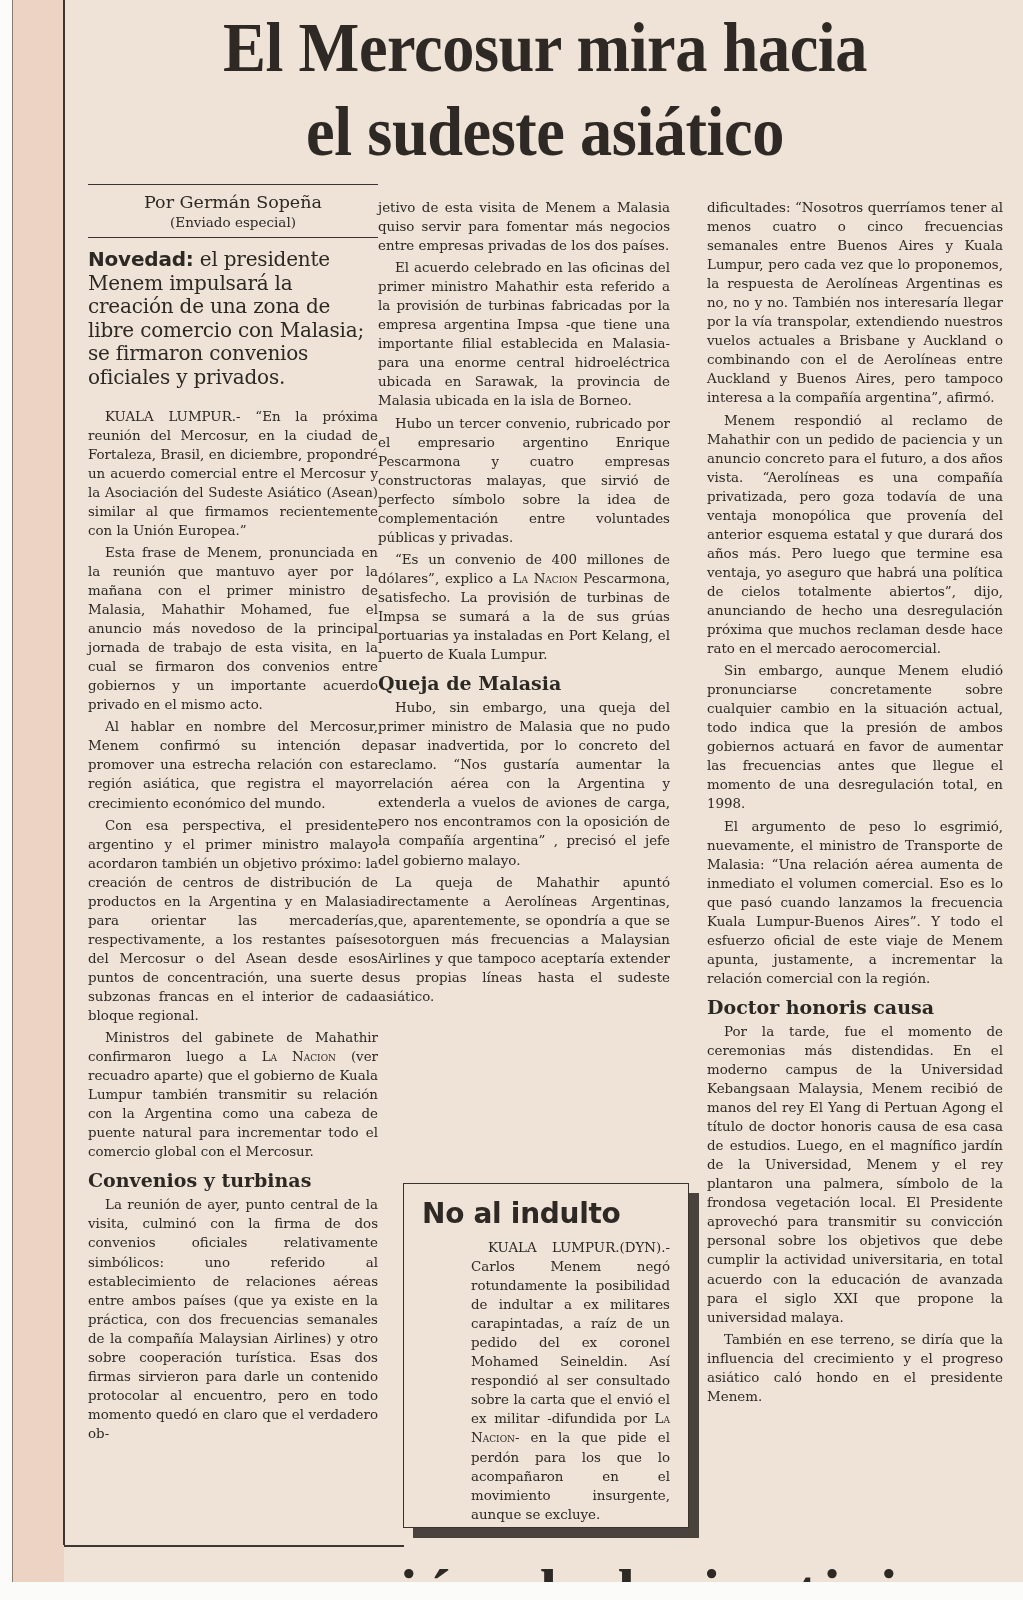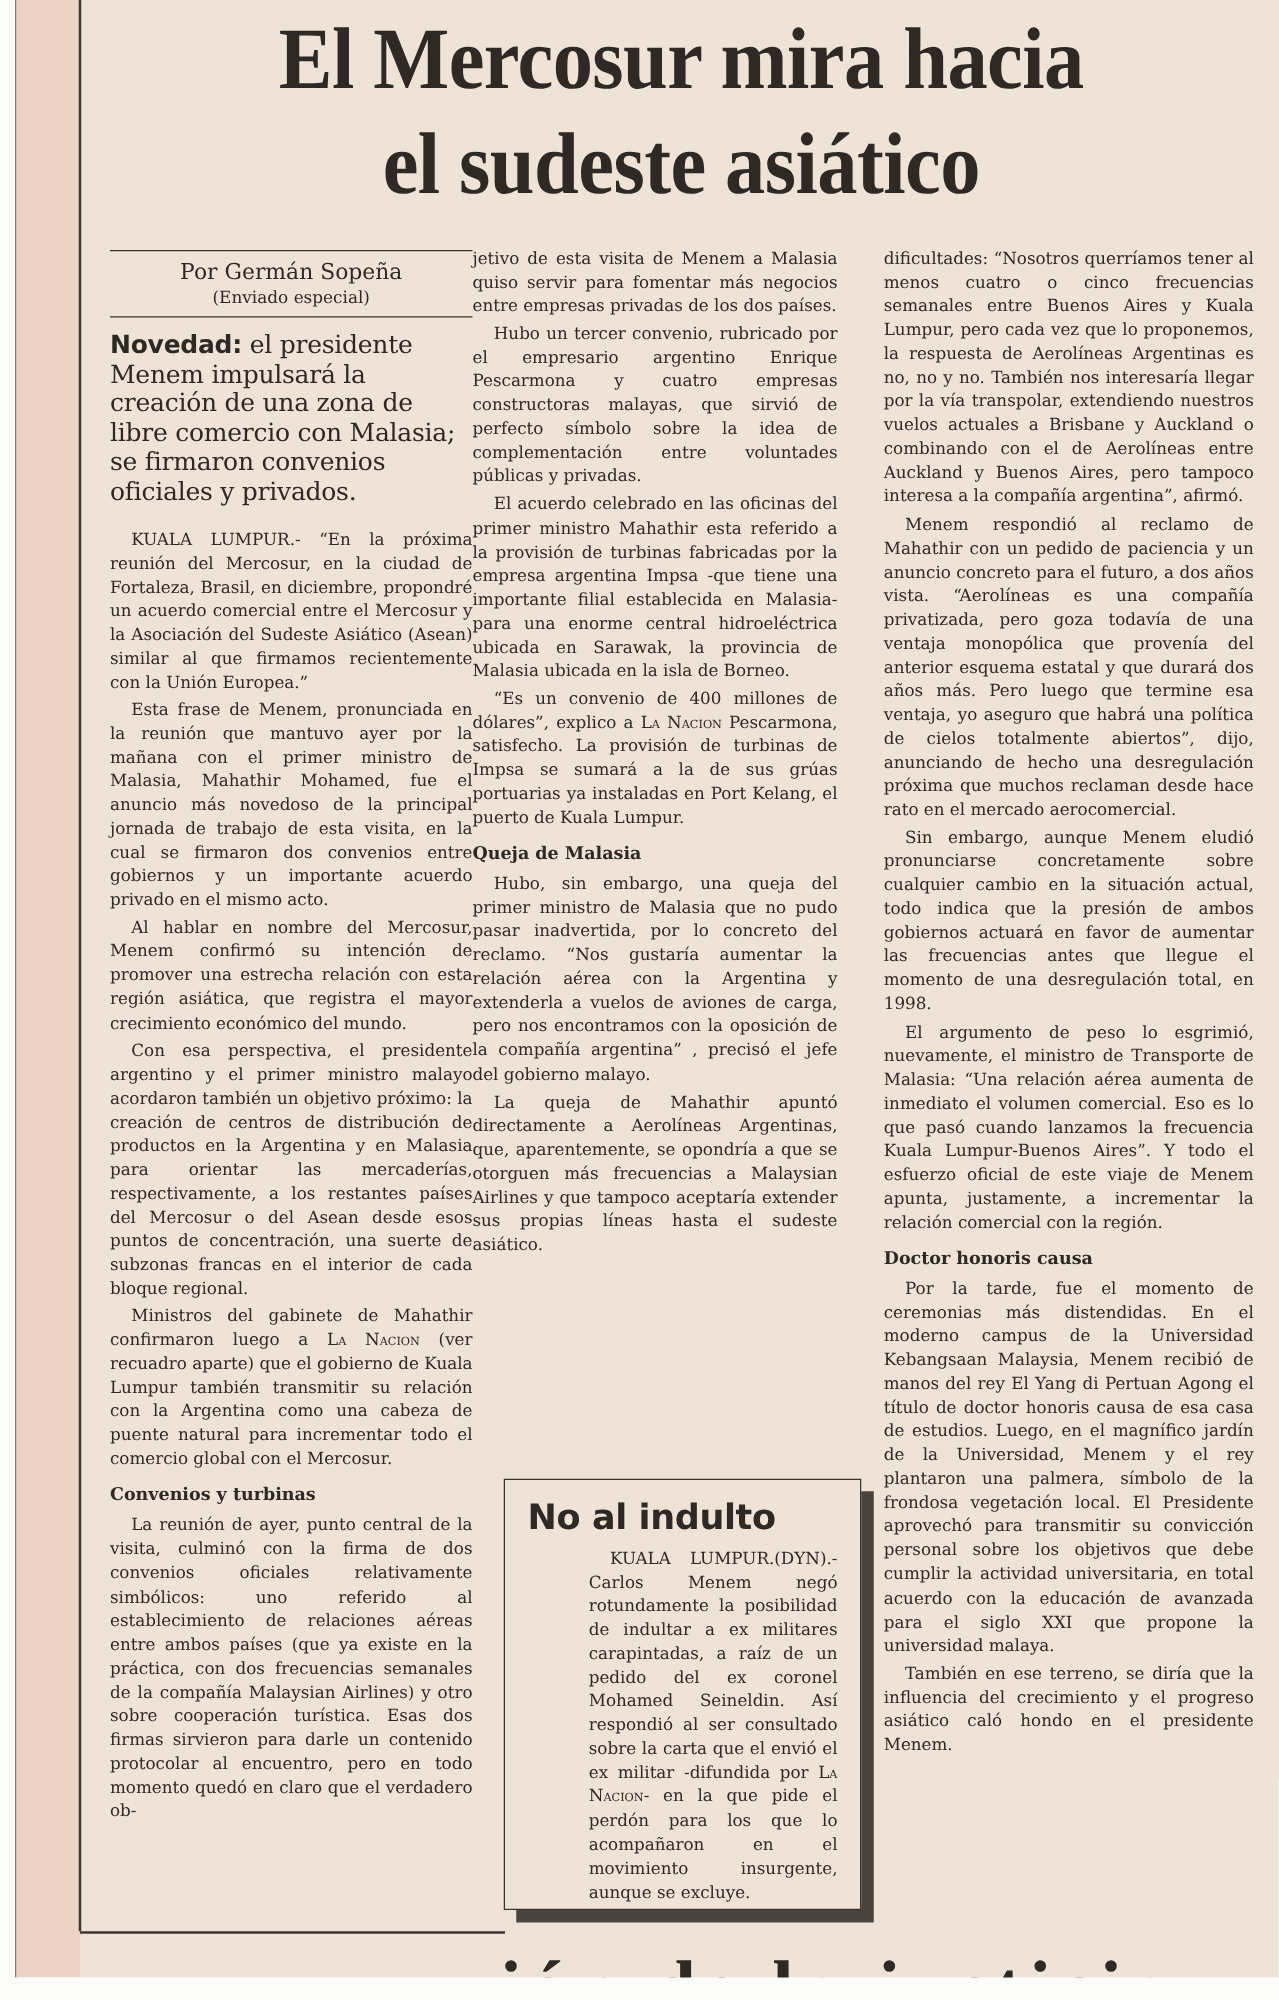--- a/index.html
+++ b/index.html
@@ -33,35 +33,35 @@
       font-family: "Liberation Serif", serif; font-weight: bold; color: #2e2925;
       font-size: 70px; line-height: 84px; letter-spacing: -0.5px;
       transform: scaleX(0.92); transform-origin: center top;
     }
 
     .col {
       position: absolute; top: 198px;
       font-family: "DejaVu Serif", serif; font-size: 13.4px; line-height: 19.05px;
       color: #2c2824; text-align: justify; hyphens: manual;
     }
-    .col1 { left: 88px; width: 290px; top: 200px; }
+    .col1 { left: 88px; width: 290px; top: 184px; }
     .col2 { left: 378px; width: 292px; top: 198px; }
     .col3 { left: 707px; width: 296px; top: 198px; }
 
     .byline-box { border-top: 1.5px solid #3a332e; border-bottom: 1.5px solid #3a332e; text-align: center; padding: 6px 0 6px; margin-bottom: 10px; }
     .byline-name { font-family: "DejaVu Serif", serif; font-size: 17.5px; line-height: 22px; }
     .byline-role { font-family: "DejaVu Serif", serif; font-size: 13.5px; line-height: 18px; }
 
     .lead { font-family: "DejaVu Serif", serif; font-size: 20px; line-height: 23.6px; text-align: left; margin-bottom: 17px; letter-spacing: -0.2px; }
     .lead-kicker { font-family: "DejaVu Sans", sans-serif; font-weight: bold; }
 
     p.para { text-indent: 17px; margin-bottom: 3px; }
     p.para.first { text-indent: 17px; }
     .smallcaps { font-variant: small-caps; }
-    h3.subhead { font-family: "DejaVu Serif", serif; font-weight: bold; font-size: 14px; line-height: 19px; margin: 10px 0 5px; text-align: left; }
+    h3.subhead { font-family: "DejaVu Serif", serif; font-weight: bold; font-size: 19px; line-height: 19px; margin: 10px 0 5px; text-align: left; }
 
     .sidebar-box {
       position: absolute; left: 403px; top: 1183px; width: 286px; height: 345px;
       border: 1.5px solid #3a332e; background: #efe2d6;
       box-shadow: 10px 10px 0 #4a423c;
       padding: 10px 18px 12px 22px;
     }
     .sidebar-title {
       font-family: "DejaVu Sans", sans-serif; font-weight: bold; font-size: 28px; line-height: 36px; color: #2e2925; margin: 2px 0 6px -4px; letter-spacing: -0.3px;
     }
@@ -92,22 +92,22 @@
   <p class="para">Esta frase de Menem, pronunciada en la reunión que mantuvo ayer por la mañana con el primer ministro de Malasia, Mahathir Mohamed, fue el anuncio más novedoso de la principal jornada de trabajo de esta visita, en la cual se firmaron dos convenios entre gobiernos y un importante acuerdo privado en el mismo acto.</p>
   <p class="para">Al hablar en nombre del Mercosur, Menem confirmó su intención de promover una estrecha relación con esta región asiática, que registra el mayor crecimiento económico del mundo.</p>
   <p class="para">Con esa perspectiva, el presidente argentino y el primer ministro malayo acordaron también un objetivo próximo: la creación de centros de distribución de productos en la Argentina y en Malasia para orientar las mercaderías, respectivamente, a los restantes países del Mercosur o del Asean desde esos puntos de concentración, una suerte de subzonas francas en el interior de cada bloque regional.</p>
   <p class="para"><span>Ministros del gabinete de Mahathir confirmaron luego a </span><span class="smallcaps">La Nacion</span><span> (ver recuadro aparte) que el gobierno de Kuala Lumpur también transmitir su relación con la Argentina como una cabeza de puente natural para incrementar todo el comercio global con el Mercosur.</span></p>
   <h3 class="subhead">Convenios y turbinas</h3>
   <p class="para">La reunión de ayer, punto central de la visita, culminó con la firma de dos convenios oficiales relativamente simbólicos: uno referido al establecimiento de relaciones aéreas entre ambos países (que ya existe en la práctica, con dos frecuencias semanales de la compañía Malaysian Airlines) y otro sobre cooperación turística. Esas dos firmas sirvieron para darle un contenido protocolar al encuentro, pero en todo momento quedó en claro que el verdadero ob-</p>
 </div>
 
 <div class="col col2">
   <p class="para" style="text-indent:0">jetivo de esta visita de Menem a Malasia quiso servir para fomentar más negocios entre empresas privadas de los dos países.</p>
+  <p class="para">El acuerdo celebrado en las oficinas del primer ministro Mahathir esta referido a la provisión de turbinas fabricadas por la empresa argentina Impsa -que tiene una importante filial establecida en Malasia- para una enorme central hidroeléctrica ubicada en Sarawak, la provincia de Malasia ubicada en la isla de Borneo.</p>
   <p class="para">Hubo un tercer convenio, rubricado por el empresario argentino Enrique Pescarmona y cuatro empresas constructoras malayas, que sirvió de perfecto símbolo sobre la idea de complementación entre voluntades públicas y privadas.</p>
-  <p class="para">El acuerdo celebrado en las oficinas del primer ministro Mahathir esta referido a la provisión de turbinas fabricadas por la empresa argentina Impsa -que tiene una importante filial establecida en Malasia- para una enorme central hidroeléctrica ubicada en Sarawak, la provincia de Malasia ubicada en la isla de Borneo.</p>
   <p class="para"><span>“Es un convenio de 400 millones de dólares”, explico a </span><span class="smallcaps">La Nacion</span><span> Pescarmona, satisfecho. La provisión de turbinas de Impsa se sumará a la de sus grúas portuarias ya instaladas en Port Kelang, el puerto de Kuala Lumpur.</span></p>
   <h3 class="subhead">Queja de Malasia</h3>
   <p class="para">Hubo, sin embargo, una queja del primer ministro de Malasia que no pudo pasar inadvertida, por lo concreto del reclamo. “Nos gustaría aumentar la relación aérea con la Argentina y extenderla a vuelos de aviones de carga, pero nos encontramos con la oposición de la compañía argentina” , precisó el jefe del gobierno malayo.</p>
   <p class="para">La queja de Mahathir apuntó directamente a Aerolíneas Argentinas, que, aparentemente, se opondría a que se otorguen más frecuencias a Malaysian Airlines y que tampoco aceptaría extender sus propias líneas hasta el sudeste asiático.</p>
 </div>
 
 <div class="col col3">
   <p class="para" style="text-indent:0">dificultades: “Nosotros querríamos tener al menos cuatro o cinco frecuencias semanales entre Buenos Aires y Kuala Lumpur, pero cada vez que lo proponemos, la respuesta de Aerolíneas Argentinas es no, no y no. También nos interesaría llegar por la vía transpolar, extendiendo nuestros vuelos actuales a Brisbane y Auckland o combinando con el de Aerolíneas entre Auckland y Buenos Aires, pero tampoco interesa a la compañía argentina”, afirmó.</p>
   <p class="para">Menem respondió al reclamo de Mahathir con un pedido de paciencia y un anuncio concreto para el futuro, a dos años vista. “Aerolíneas es una compañía privatizada, pero goza todavía de una ventaja monopólica que provenía del anterior esquema estatal y que durará dos años más. Pero luego que termine esa ventaja, yo aseguro que habrá una política de cielos totalmente abiertos”, dijo, anunciando de hecho una desregulación próxima que muchos reclaman desde hace rato en el mercado aerocomercial.</p>
   <p class="para">Sin embargo, aunque Menem eludió pronunciarse concretamente sobre cualquier cambio en la situación actual, todo indica que la presión de ambos gobiernos actuará en favor de aumentar las frecuencias antes que llegue el momento de una desregulación total, en 1998.</p>

